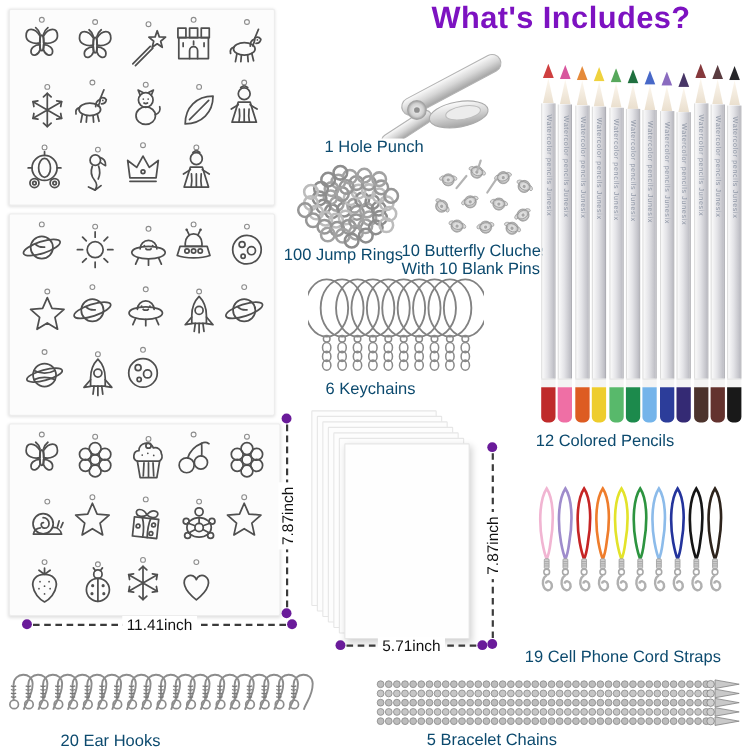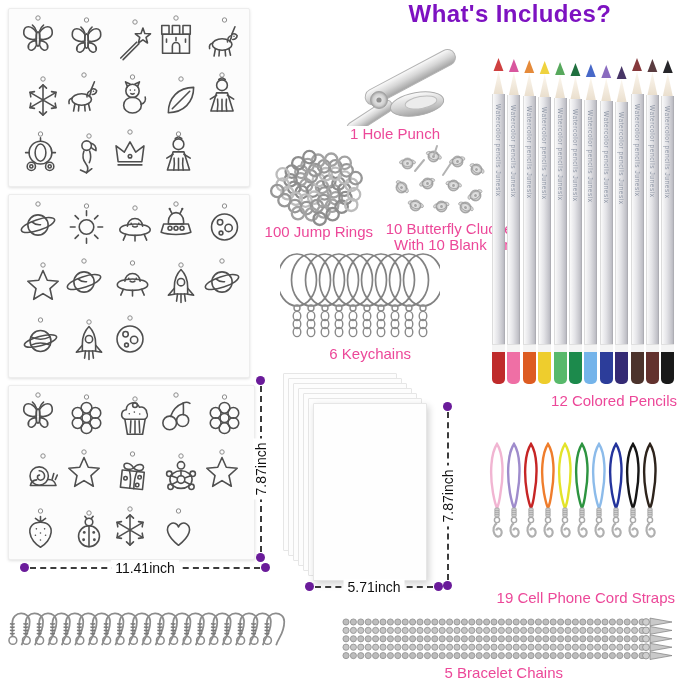--- a/index.html
+++ b/index.html
@@ -1,23 +1,23 @@
 <!DOCTYPE html>
 <html style="--purple: #6a1b9a; --title: #7d12c1;"><head>
 <meta charset="utf-8">
 <style>
   html,body{margin:0;padding:0;background:#fff}
   .page{position:relative;width:679px;height:686px;background:#fff;overflow:hidden;
         font-family:"Liberation Sans",sans-serif;color:#222}
   .title{position:absolute;left:345px;top:0;width:330px;text-align:center;
-         font-size:24px;font-weight:700;letter-spacing:.4px;color:var(--title,#7d12c1)}
+         font-size:28px;font-weight:700;letter-spacing:.4px;color:var(--title,#7d12c1)}
   .sheet{position:absolute;background:#fcfcfc;border:1px solid #ededed;border-radius:2px;
          box-shadow:0 1px 3px rgba(0,0,0,.12)}
   .sheet svg{position:absolute;inset:0;width:100%;height:100%}
-  .lbl{position:absolute;font-size:15px;line-height:16px;color:#ec4899;text-align:right;white-space:nowrap}
+  .lbl{position:absolute;font-size:15px;line-height:16px;color:#0c4a6e;text-align:left;white-space:nowrap}
   
   .dim-h{position:absolute;height:13px}
   .dim-h .line{position:absolute;left:10px;right:10px;top:5px;border-top:2px dashed #3b3b3b}
   .dim-v{position:absolute;width:13px}
   .dim-v .line{position:absolute;top:10px;bottom:10px;left:5px;border-left:2px dashed #3b3b3b}
   .dot{position:absolute;width:9px;height:9px;border-radius:50%;background:var(--purple,#6a1b9a)}
   .dim-h .dot.l{left:0;top:1px}.dim-h .dot.r{right:0;top:1px}
   .dim-v .dot.t{top:0;left:1px}.dim-v .dot.b{bottom:0;left:1px}
   .dlabel{position:absolute;left:50%;top:6px;transform:translate(-50%,-50%);
           background:#fff;padding:0 4px;font-size:14px;color:#111;white-space:nowrap}
@@ -745,20 +745,21 @@
       <use href="#sym-earhook" x="151.4" y="2" width="26" height="50"></use>
       <use href="#sym-earhook" x="164.8" y="2" width="26" height="50"></use>
       <use href="#sym-earhook" x="178.20000000000002" y="2" width="26" height="50"></use>
       <use href="#sym-earhook" x="191.6" y="2" width="26" height="50"></use>
       <use href="#sym-earhook" x="205" y="2" width="26" height="50"></use>
       <use href="#sym-earhook" x="218.4" y="2" width="26" height="50"></use>
       <use href="#sym-earhook" x="231.8" y="2" width="26" height="50"></use>
       <use href="#sym-earhook" x="245.20000000000002" y="2" width="26" height="50"></use>
       <use href="#sym-earhook" x="258.6" y="2" width="26" height="50"></use>
     </svg>
+  <div class="lbl" style="left:55px;top:666px;width:170px">20 Ear Hooks</div>
 
   <svg class="imgbox" style="left:340px;top:616px" width="338" height="46" viewBox="0 0 338 46">
       <circle cx="6" cy="6" r="3.1" fill="#bdbdbd" stroke="#858585" stroke-width="0.7"></circle>
       <circle cx="13.4" cy="6" r="3.1" fill="#bdbdbd" stroke="#858585" stroke-width="0.7"></circle>
       <circle cx="20.8" cy="6" r="3.1" fill="#bdbdbd" stroke="#858585" stroke-width="0.7"></circle>
       <circle cx="28.200000000000003" cy="6" r="3.1" fill="#bdbdbd" stroke="#858585" stroke-width="0.7"></circle>
       <circle cx="35.6" cy="6" r="3.1" fill="#bdbdbd" stroke="#858585" stroke-width="0.7"></circle>
       <circle cx="43" cy="6" r="3.1" fill="#bdbdbd" stroke="#858585" stroke-width="0.7"></circle>
       <circle cx="50.4" cy="6" r="3.1" fill="#bdbdbd" stroke="#858585" stroke-width="0.7"></circle>
       <circle cx="57.8" cy="6" r="3.1" fill="#bdbdbd" stroke="#858585" stroke-width="0.7"></circle>

